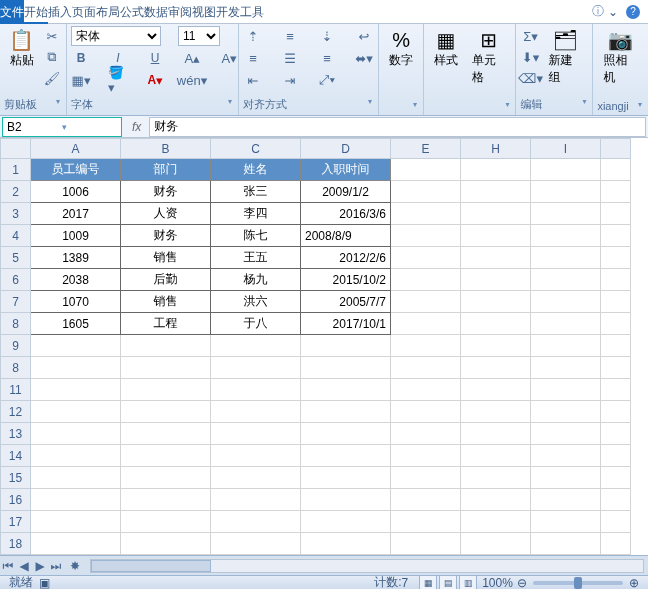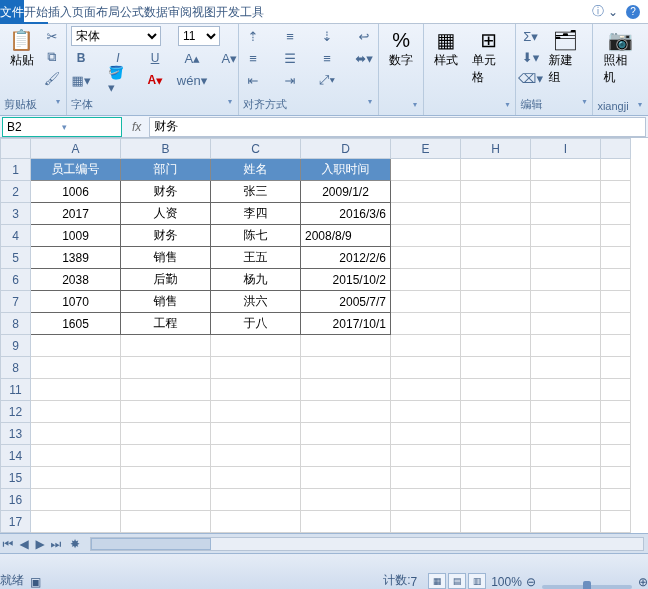--- a/index.html
+++ b/index.html
@@ -41,21 +41,21 @@
 
 .stabs{height:20px;background:#d6e1ef;display:flex;align-items:center;border-top:1px solid #9db6d4;font-size:11px}
 .snav{display:flex}
 .snav span{width:16px;height:16px;display:inline-flex;align-items:center;justify-content:center;cursor:pointer;color:#4a6b94}
 .stab{display:flex}
 .stab span{background:#fff;border:1px solid #9db6d4;border-bottom:none;padding:1px 8px;margin-left:-1px;color:#3b5a82;cursor:pointer}
 .stab span.active{background:#fff;border-top:2px solid #fff;font-weight:bold}
 .hscroll{flex:1;margin:0 4px;height:14px;background:#e9eef6;border:1px solid #b6c4d6;position:relative}
 .hscroll .thumb{position:absolute;left:0;top:0;width:120px;height:12px;background:#c8d6e8;border:1px solid #9db6d4}
 
-.status{height:36px;background:linear-gradient(#e5ecf6,#cfdcee);display:flex;align-items:flex-end;padding:0 0;color:#3b5a82;font-size:11px;border-top:1px solid #9db6d4}
+.status{height:14px;background:linear-gradient(#e5ecf6,#cfdcee);display:flex;align-items:center;padding:0 9px;color:#3b5a82;font-size:11px;border-top:1px solid #9db6d4}
 .status .fill{flex:1}
 .zoomtrack{width:90px;height:4px;background:#aac0dc;margin:0 6px;position:relative;border-radius:2px}
 .zoomtrack .zt{position:absolute;left:50%;top:-4px;width:8px;height:12px;background:#6b8fbf;border-radius:2px;transform:translateX(-50%)}
 .viewbtn{width:18px;height:16px;border:1px solid #9db6d4;margin:0 1px;display:inline-flex;align-items:center;justify-content:center;background:#eef3fb;cursor:pointer;font-size:9px}
 </style>
 </head>
 <body>
 
 <div class="tabs">
   <div class="tab-file">文件</div>

